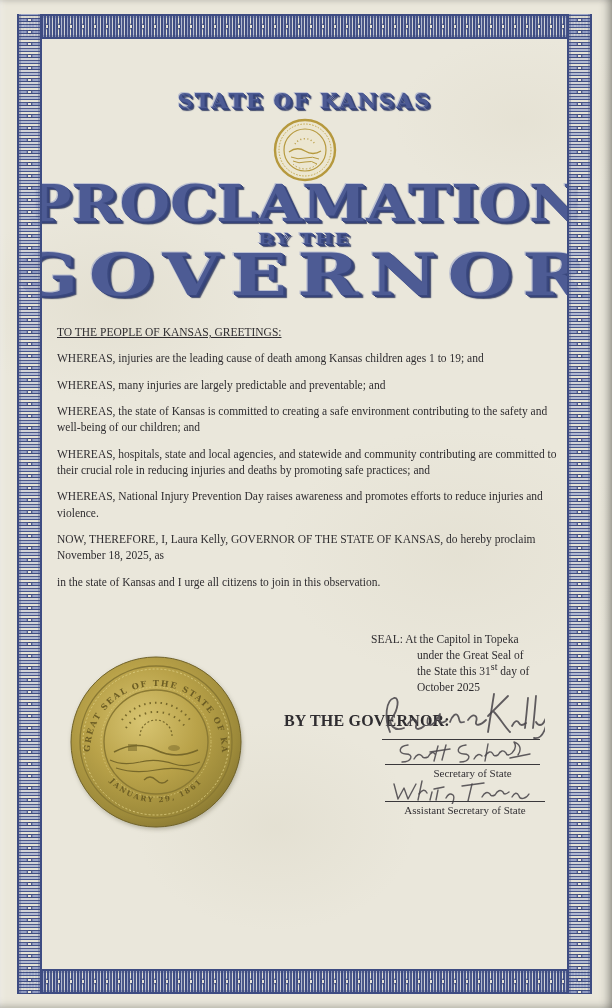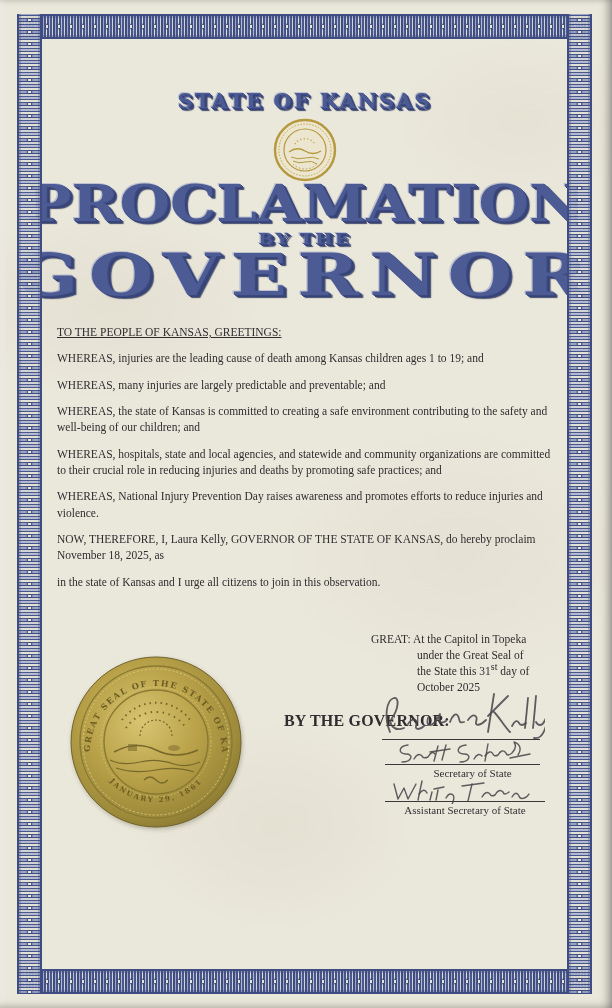--- a/index.html
+++ b/index.html
@@ -109,28 +109,28 @@
     <span class="hline"><span class="ornate title-1">PROCLAMATION</span></span>
     <span class="hline"><span class="ornate title-2">BY THE</span></span>
     <span class="hline"><span class="ornate title-3">GOVERNOR</span></span>
   </div>
 
   <div class="body-block">
     <p class="greeting">TO THE PEOPLE OF KANSAS, GREETINGS:</p>
     <p>WHEREAS, injuries are the leading cause of death among Kansas children ages 1 to 19; and</p>
     <p>WHEREAS, many injuries are largely predictable and preventable; and</p>
     <p>WHEREAS, the state of Kansas is committed to creating a safe environment contributing to the safety and well-being of our children; and</p>
-    <p>WHEREAS, hospitals, state and local agencies, and statewide and community organizations are committed to their crucial role in reducing injuries and deaths by promoting safe practices; and</p>
+    <p>WHEREAS, hospitals, state and local agencies, and statewide and community contributing are committed to their crucial role in reducing injuries and deaths by promoting safe practices; and</p>
     <p>WHEREAS, National Injury Prevention Day raises awareness and promotes efforts to reduce injuries and violence.</p>
     <p>NOW, THEREFORE, I, Laura Kelly, GOVERNOR OF THE STATE OF KANSAS, do hereby proclaim November 18, 2025, as</p>
     <p>in the state of Kansas and I urge all citizens to join in this observation.</p>
   </div>
 
   <div class="done-block">
-    <div><span>GREAT:</span> <span>At the Capitol in Topeka</span></div>
+    <div><span>SEAL:</span> <span>At the Capitol in Topeka</span></div>
     <div class="done-rest">under the Great Seal of</div>
     <div class="done-rest"><span>the State this 31</span><sup>st</sup><span> day of</span></div>
     <div class="done-rest">October 2025</div>
   </div>
 
   <div class="by-gov">BY THE GOVERNOR:</div>
 
   <svg class="sig" style="left:380px;top:688px;" width="165" height="52" viewBox="0 0 165 52" aria-label="Laura Kelly">
     <path d="M10,44 C4,30 6,12 14,10 C20,9 18,22 12,30 C8,36 14,44 24,40"></path>
     <path d="M28,36 c6,-8 10,-4 8,2 c-1,4 4,4 8,0"></path>

